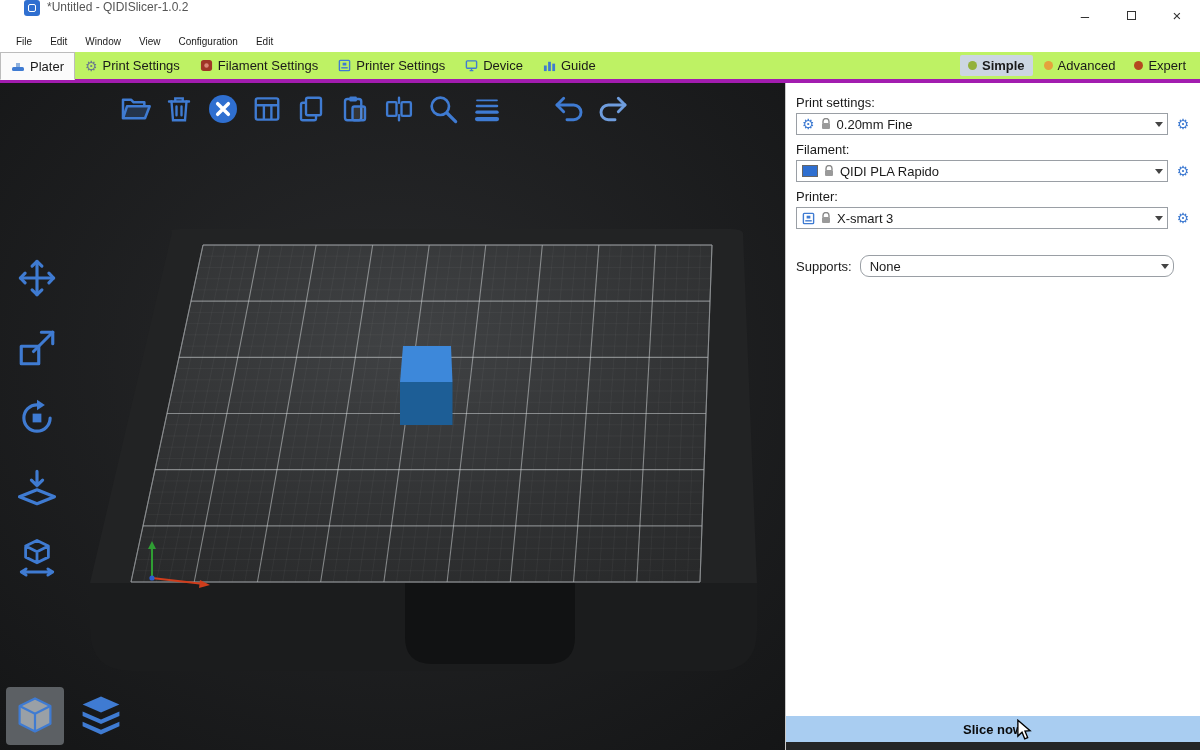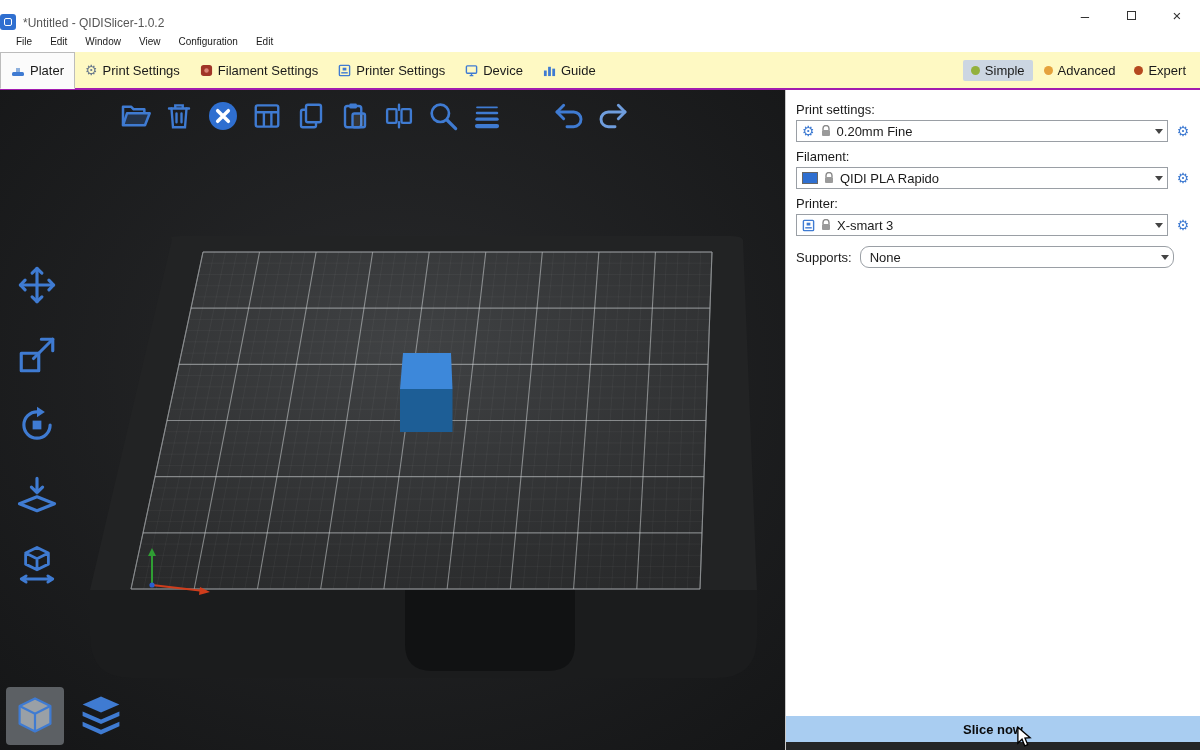--- a/index.html
+++ b/index.html
@@ -1,38 +1,38 @@
 <!DOCTYPE html>
 <html><head>
 <meta charset="utf-8">
 <style>
   * { box-sizing: border-box; margin: 0; padding: 0; }
   body { width:1200px; height:750px; overflow:hidden; font-family:"Liberation Sans", sans-serif; background:#fff; }
   .window { width:1200px; height:750px; display:flex; flex-direction:column; }
 
   
-  .titlebar { height:30px; display:flex; align-items:flex-end; padding-left:0; background:#fff; font-size:12px; color:#555; flex:none; }
+  .titlebar { height:30px; display:flex; align-items:flex-start; padding-left:24px; background:#fff; font-size:12px; color:#555; flex:none; }
   .app-icon { width:16px; height:16px; border-radius:3px; background:#2f6fd0; margin-right:7px; position:relative; flex:none; }
   .app-icon::after { content:""; position:absolute; inset:4px; border:1.5px solid #fff; border-radius:2px; }
   .win-controls { margin-left:auto; display:flex; height:100%; }
   .win-btn { width:46px; height:100%; display:flex; align-items:center; justify-content:center; font-size:15px; color:#333; }
   .maxbox { width:9px; height:9px; border:1px solid #333; }
 
   
   .menubar { height:22px; display:flex; align-items:center; padding-left:7px; font-size:10px; color:#1a1a1a; background:#fff; flex:none; }
   .menu-item { padding:0 9px; }
 
   
-  .tabbar { height:38px; background:#fef9c3; border-bottom:2px solid #a21caf; display:flex; align-items:stretch; font-size:13px; color:#1a1a1a; flex:none; }
+  .tabbar { height:31px; background:#bef264; border-bottom:4px solid #a21caf; display:flex; align-items:stretch; font-size:13px; color:#1a1a1a; flex:none; }
   .tab { display:flex; align-items:center; gap:5px; padding:0 10px; }
   .tab.selected { background:#fbfbfb; border:1px solid #bcbcbc; border-bottom:1px solid #fbfbfb; margin-bottom:-1px; }
   .tab-icon { display:flex; align-items:center; }
   .modes { margin-left:auto; display:flex; align-items:center; gap:3px; padding-right:6px; }
   .mode { display:flex; align-items:center; gap:5px; padding:3px 8px; border-radius:2px; }
-  .mode.selected { background:#ccd6e2; font-weight:normal; }
+  .mode.selected { background:#ccd6e2; font-weight:bold; }
   .dot { width:9px; height:9px; border-radius:50%; flex:none; }
 
   
   .main { flex:1; display:flex; min-height:0; position:relative; }
 
   
   .viewport { width:785px; position:relative; background:#1a1b1c; flex:none; }
   .scene { position:absolute; left:0; top:0; }
   .top-toolbar { position:absolute; top:9px; left:118px; display:flex; align-items:center; gap:10px; }
   .tool-btn { width:34px; height:34px; display:flex; align-items:center; justify-content:center; }
@@ -46,21 +46,21 @@
   
   .sidebar { flex:1; background:#fff; border-left:1px solid #c9c9c9; position:relative; padding:5px 8px 0 10px; font-size:13px; color:#1a1a1a; }
   .side-label { margin:7px 0 3px; }
   .combo-row { display:flex; align-items:center; gap:6px; margin-bottom:3px; }
   .combo { flex:1; height:22px; border:1px solid #9a9fa5; background:#fff; display:flex; align-items:center; gap:6px; padding:0 20px 0 5px; position:relative; font-size:13px; }
   .combo .caret { position:absolute; right:0; top:0; bottom:0; width:17px; display:flex; align-items:center; justify-content:center; }
   .caret i { width:0; height:0; border-left:4px solid transparent; border-right:4px solid transparent; border-top:5px solid #444; }
   .gear { color:#3f7bd2; font-family:"DejaVu Sans", sans-serif; font-size:14px; line-height:1; }
   .gear-btn { width:18px; text-align:center; flex:none; }
   .swatch { width:16px; height:12px; border:1px solid #666; flex:none; }
-  .supports-row { display:flex; align-items:center; gap:8px; margin-top:10px; }
+  .supports-row { display:flex; align-items:center; gap:8px; margin-top:26px; }
   .supports-row .combo { flex:1;border-radius:9px; }
   .infill-row { display:flex; align-items:center; gap:6px; margin-top:9px; }
   .small-combo { width:74px; flex:none; }
   .brim-label { margin-left:22px; }
   .checkbox { width:13px; height:13px; border:1px solid #555; background:#fff; flex:none; }
   .slice-btn { position:absolute; left:0; right:0; bottom:8px; height:26px; display:flex; align-items:center; justify-content:center; font-weight:bold; font-size:13px; color:#0a0a0a; }
   .bottom-strip { position:absolute; left:0; right:0; bottom:0; height:8px; background:#242526; }
   .cursor { position:absolute; left:230px; top:636px; pointer-events:none; }
 </style>
 </head>

